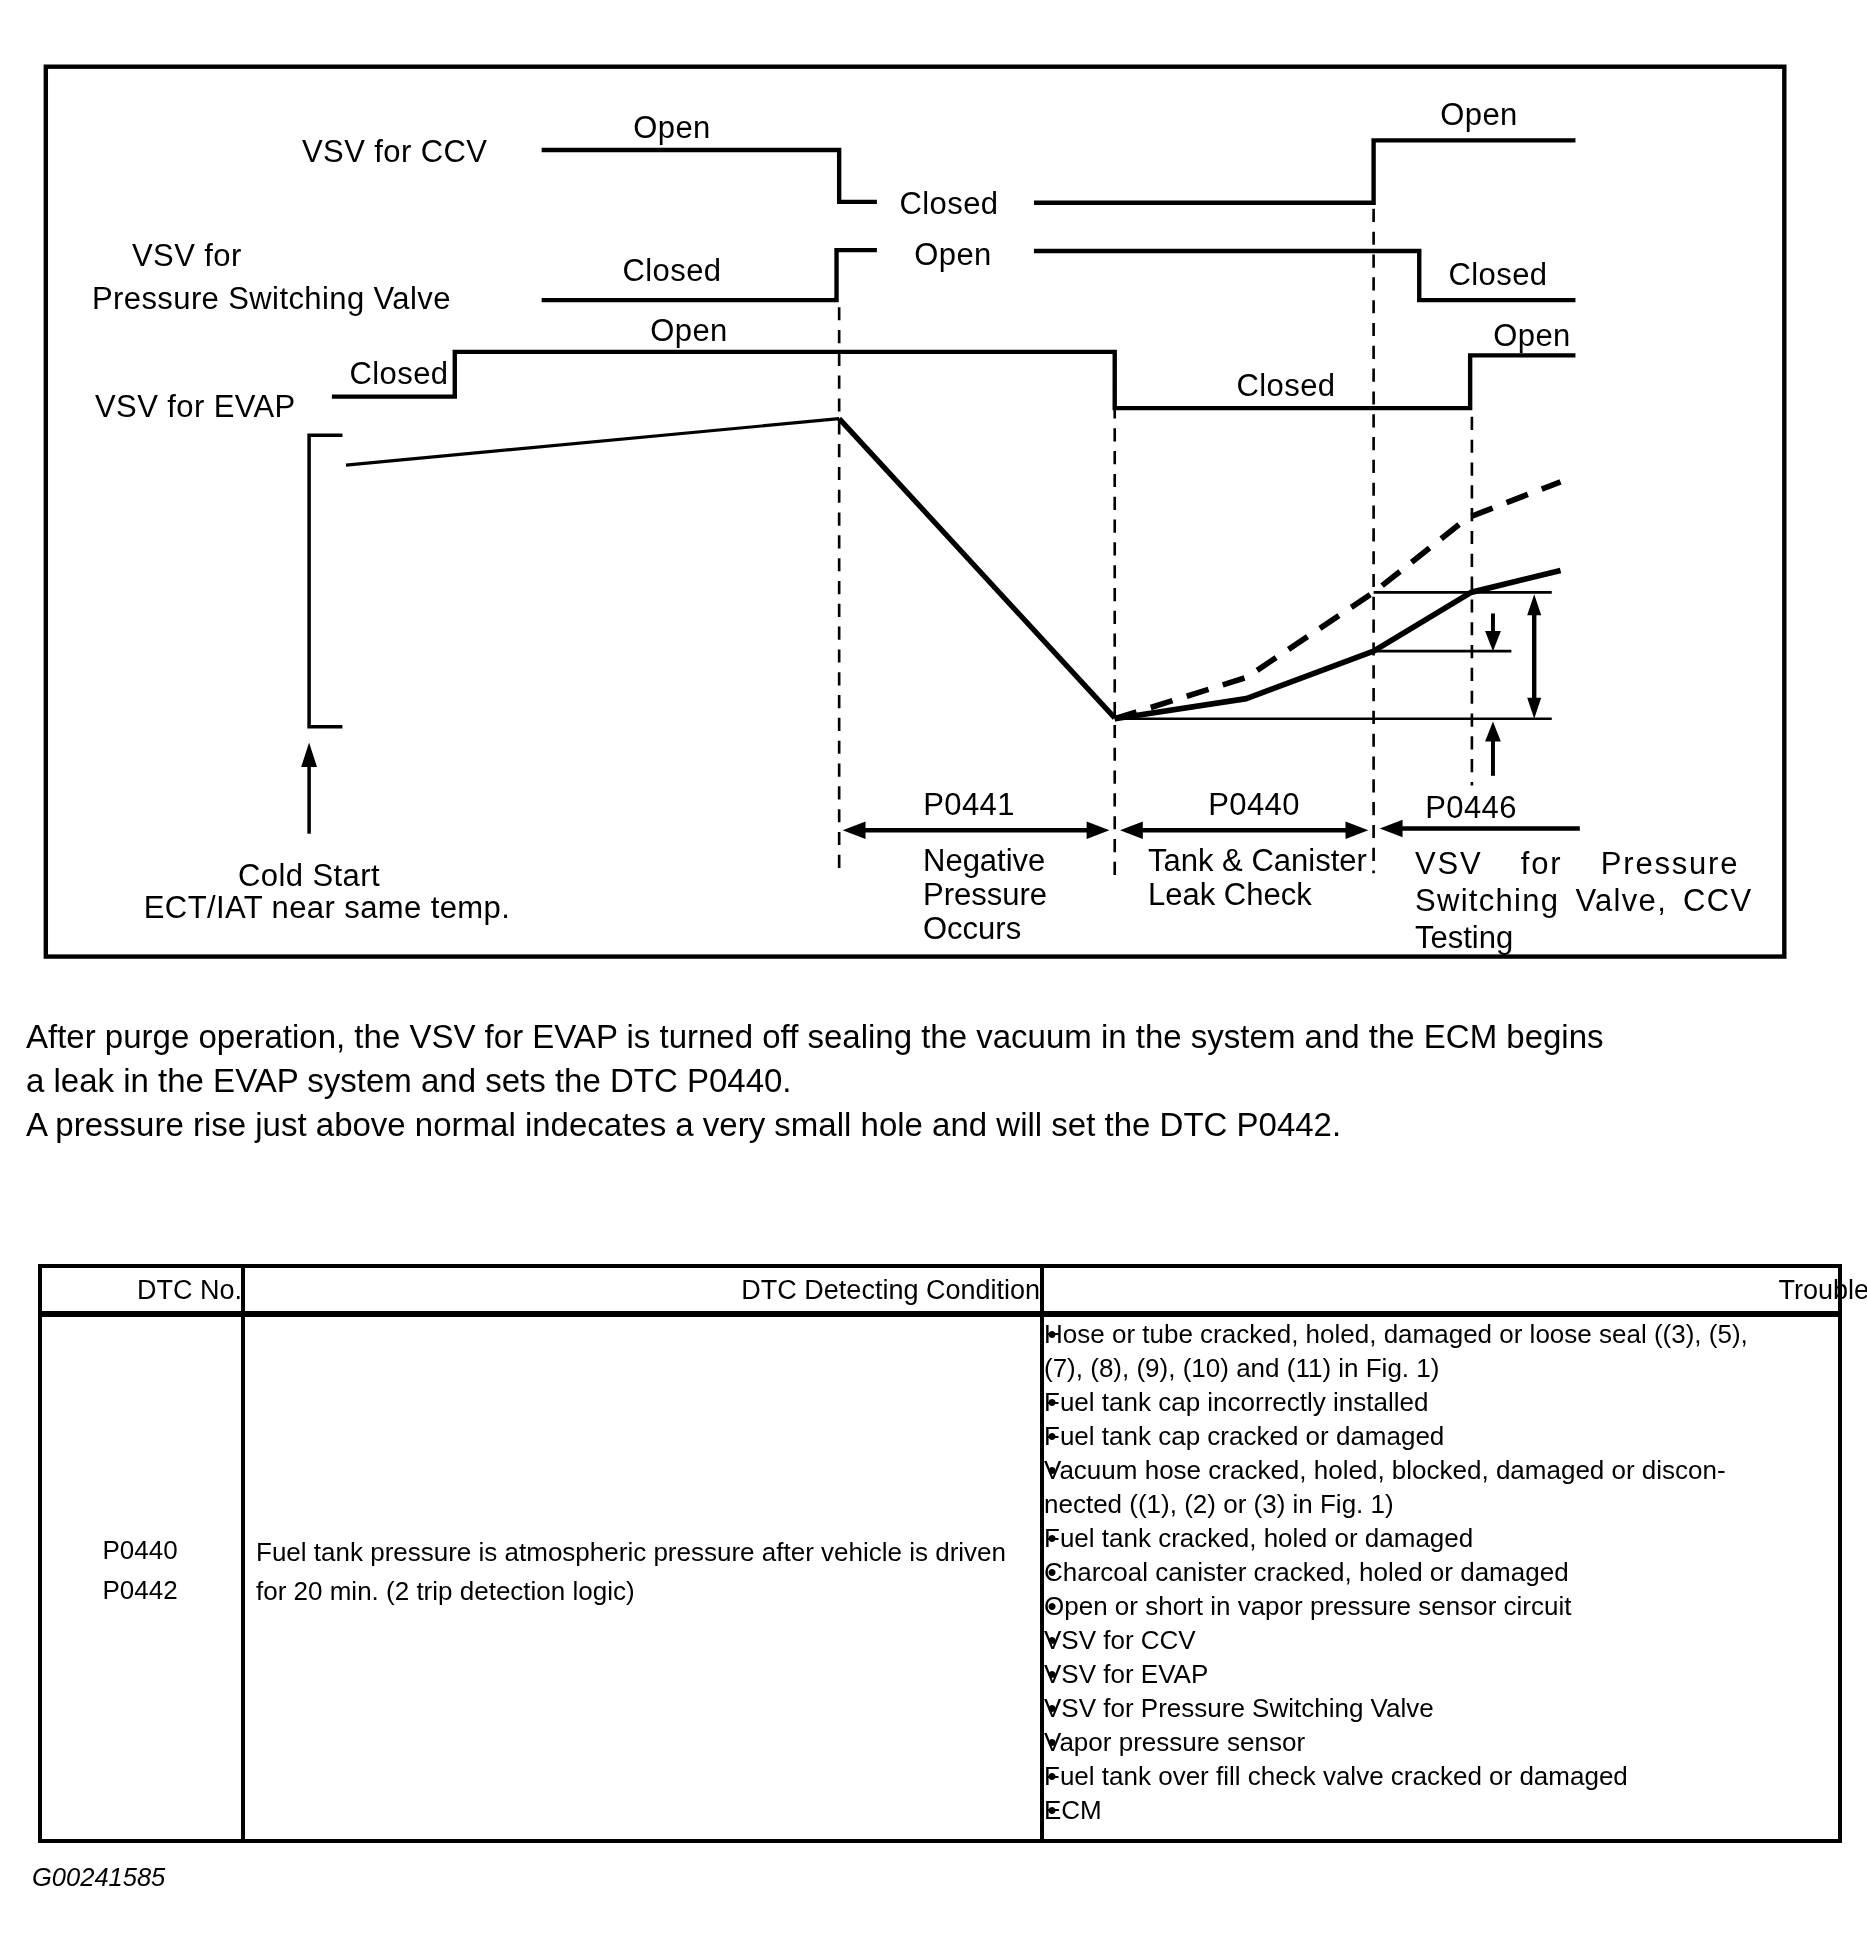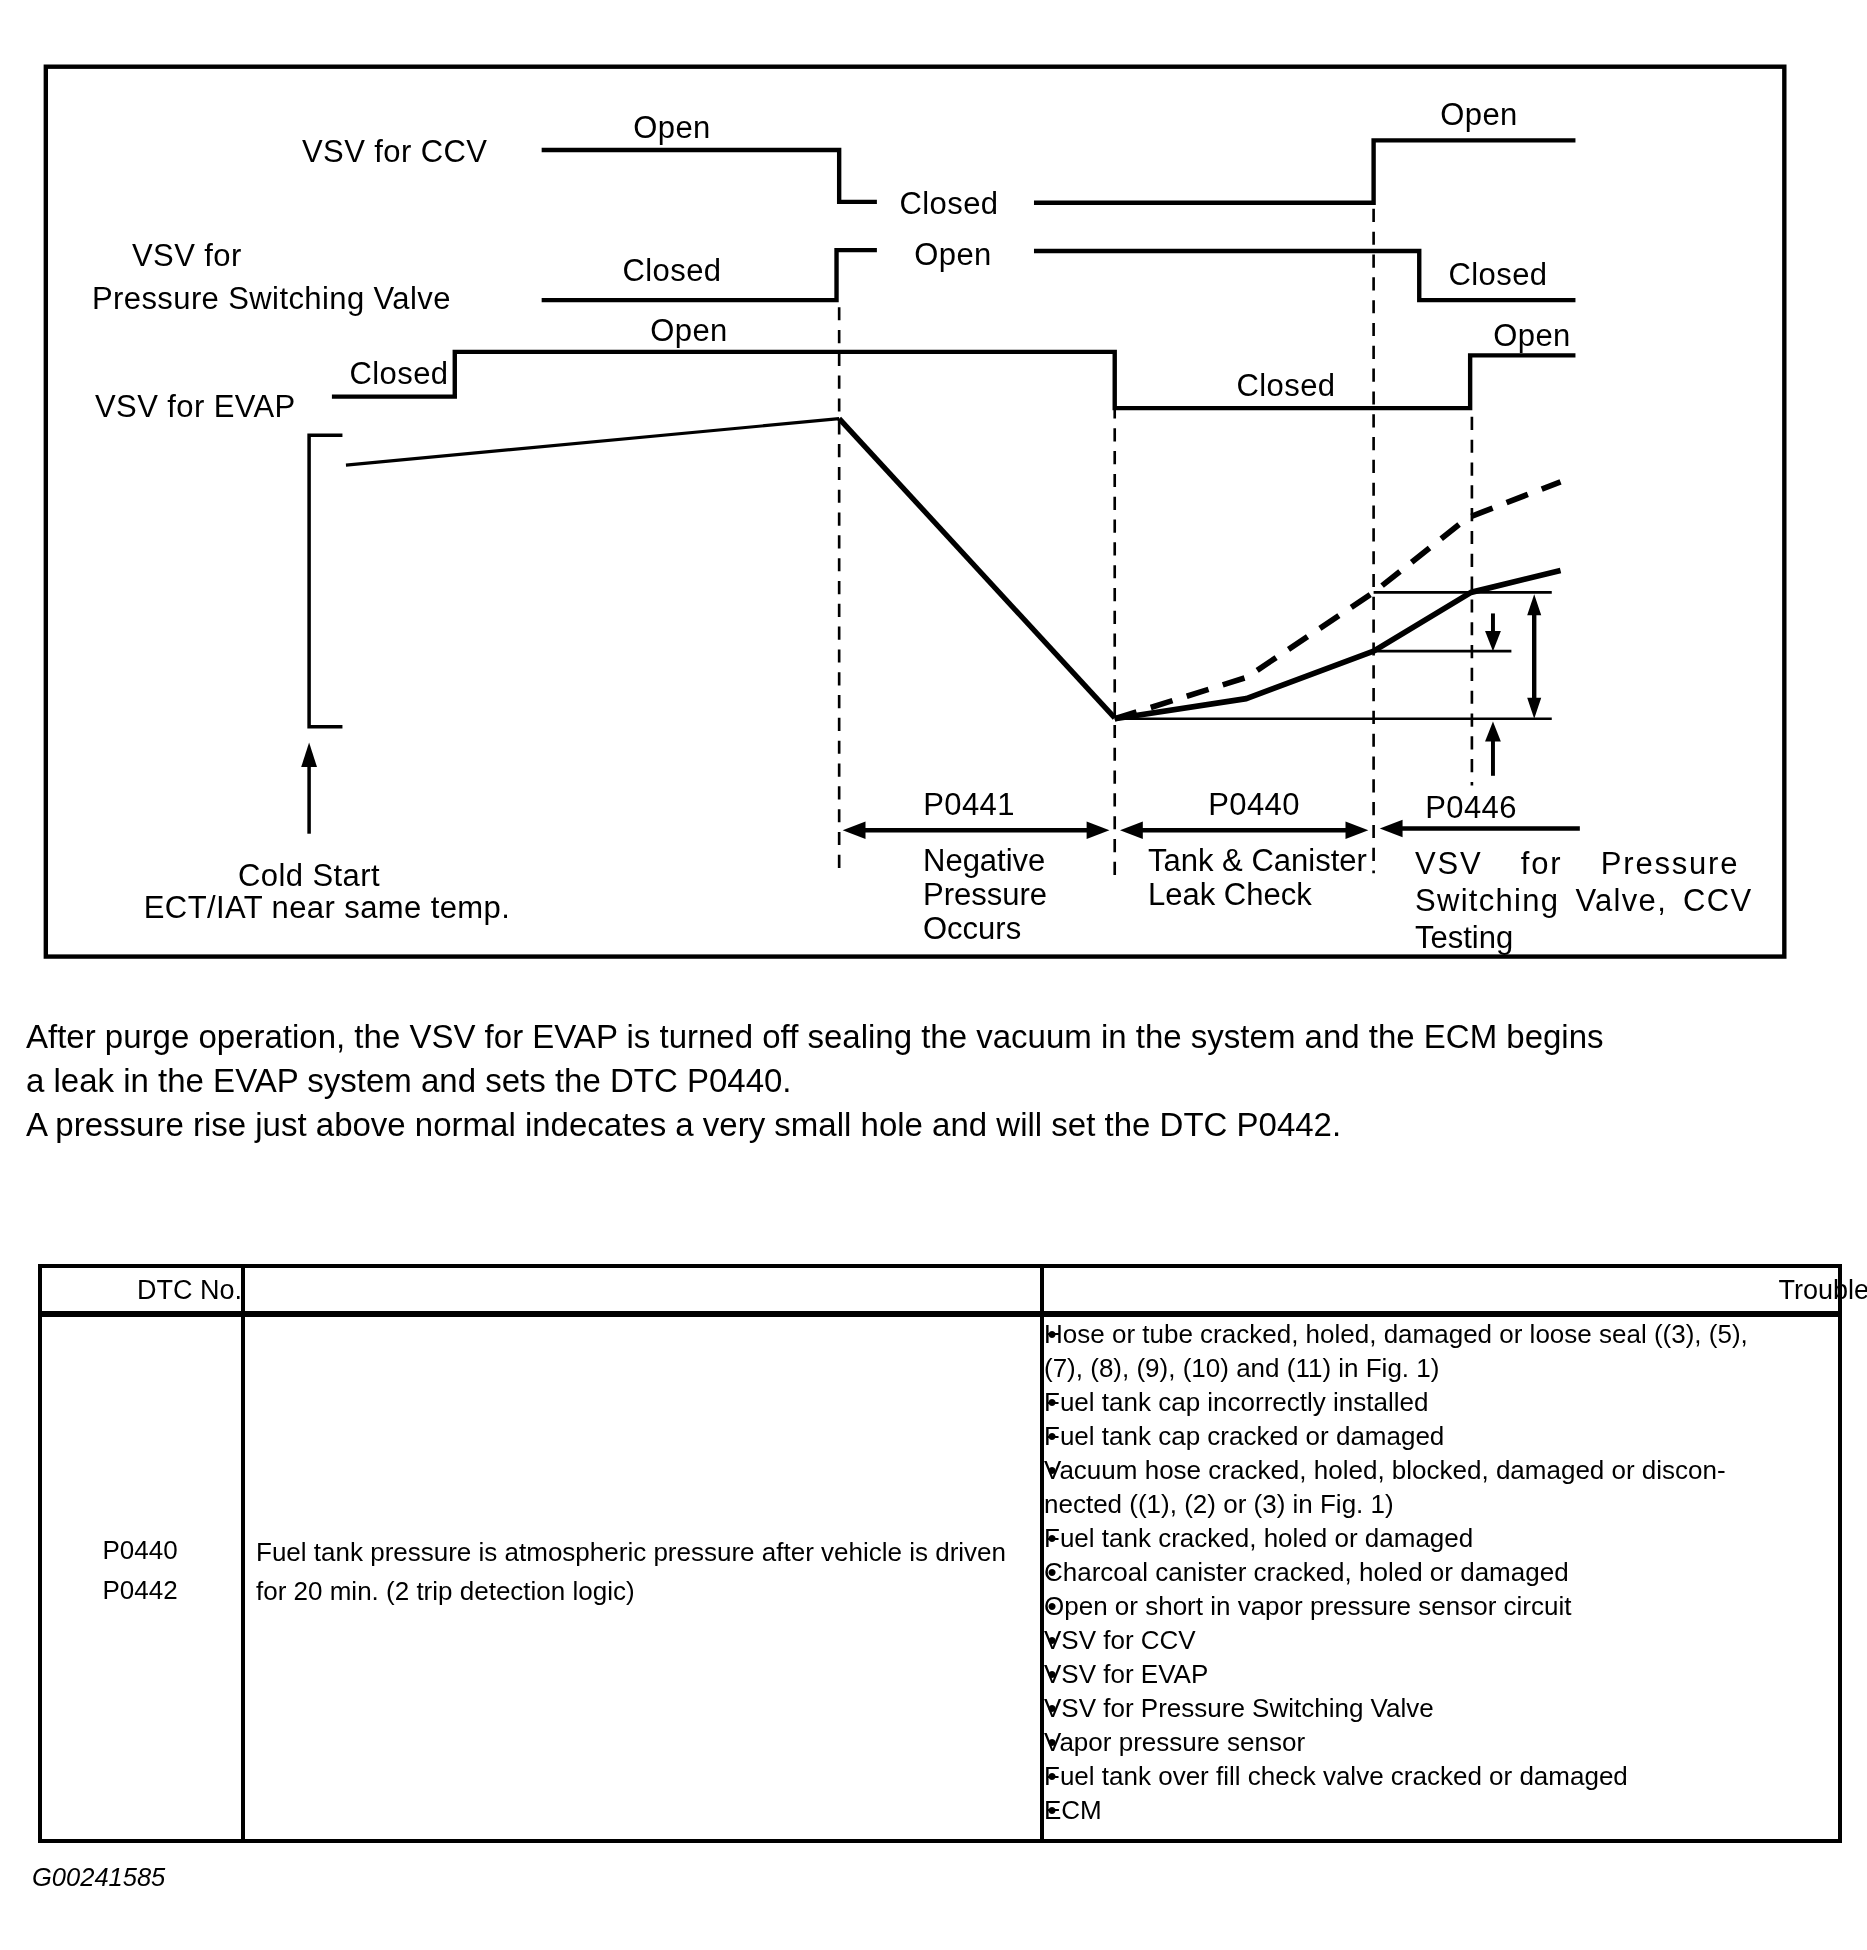--- a/index.html
+++ b/index.html
@@ -143,20 +143,21 @@
     <div>a leak in the EVAP system and sets the DTC P0440.</div>
     <div>A pressure rise just above normal indecates a very small hole and will set the DTC P0442.</div>
   </div>
 
   <div class="tborder"></div>
   <div class="tv" style="left:241px"></div>
   <div class="tv" style="left:1040px"></div>
   <div class="thsep"></div>
 
   <div class="th" style="left:38px;width:204px">DTC No.</div>
+  <div class="th" style="left:245px;width:795px">DTC Detecting Condition</div>
   <div class="th" style="left:1092px;width:840px">Trouble Area</div>
 
   <div class="dtccell">
     <div>P0440</div>
     <div>P0442</div>
   </div>
 
   <div class="condcell">
     <div>Fuel tank pressure is atmospheric pressure after vehicle is driven</div>
     <div>for 20 min. (2 trip detection logic)</div>

